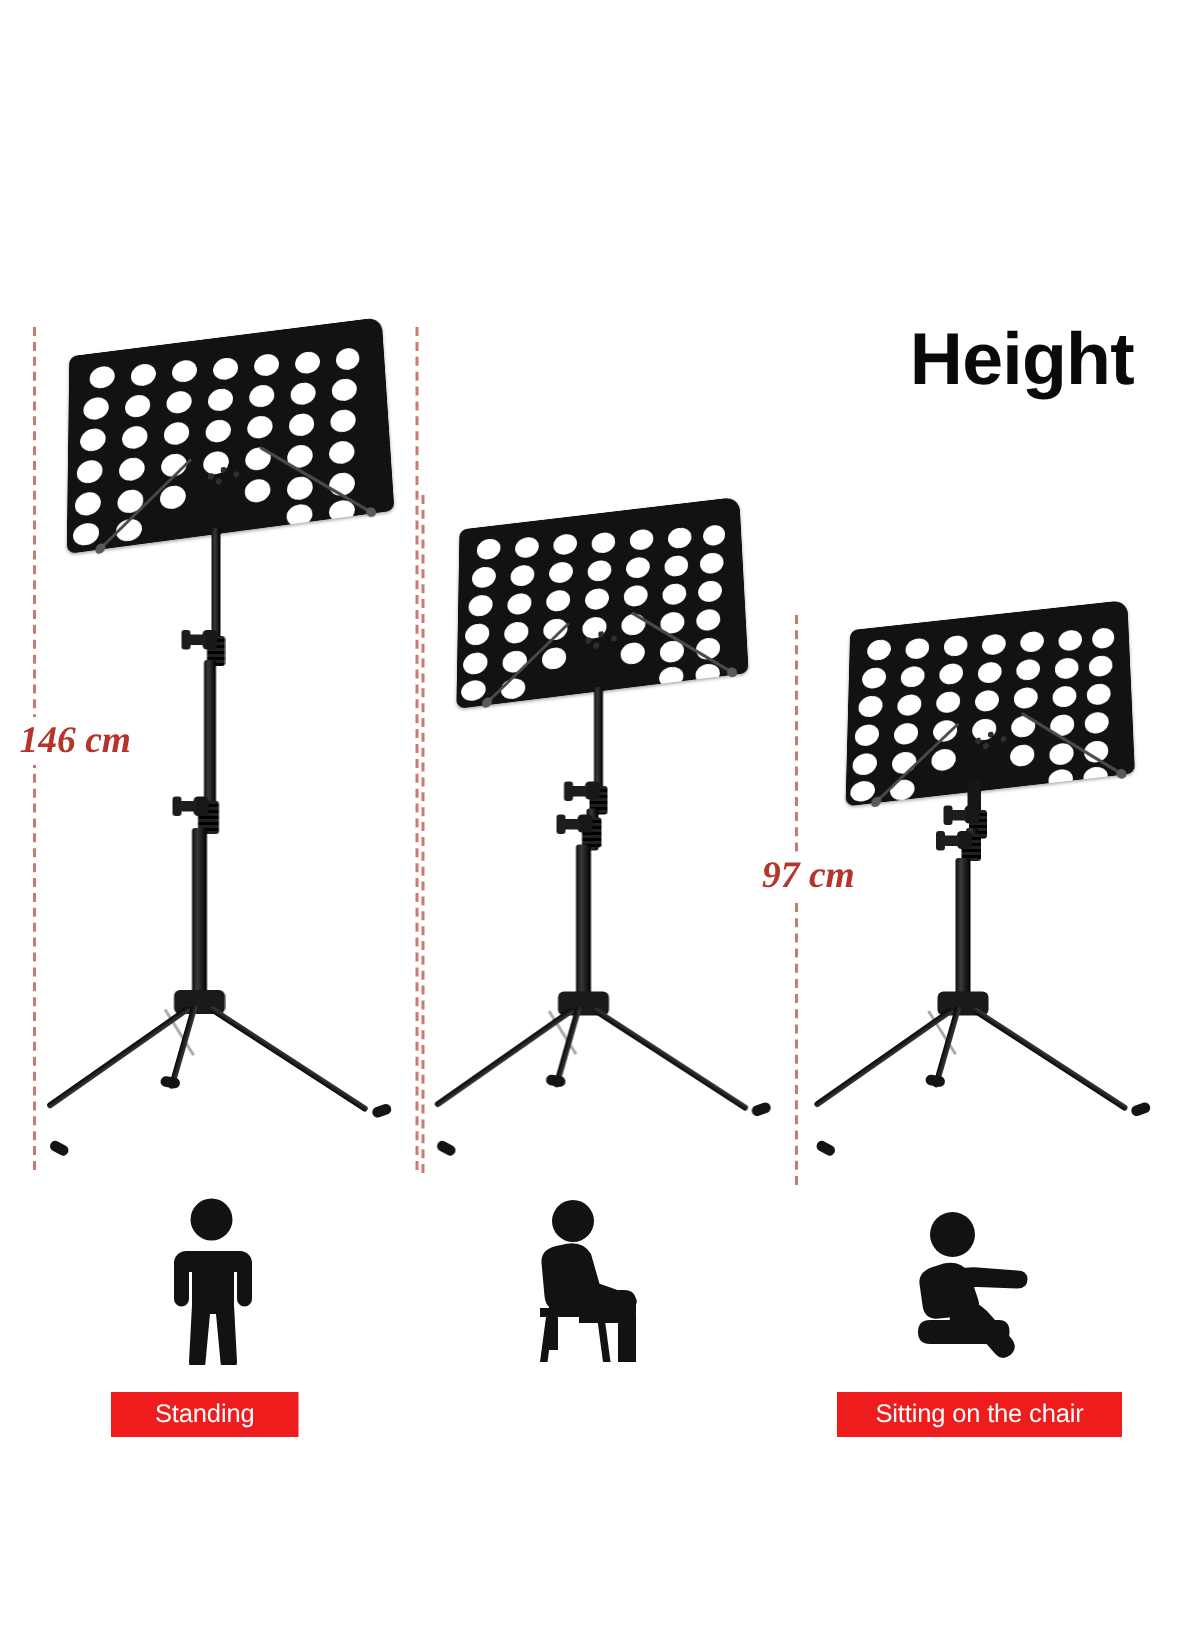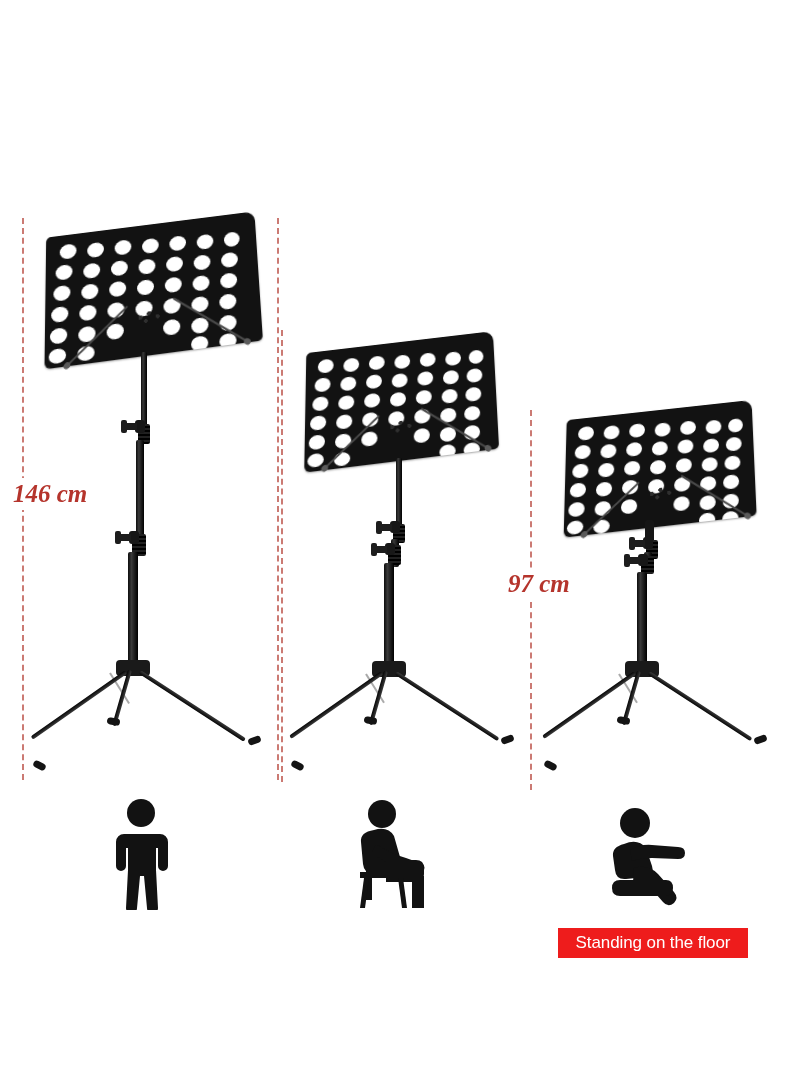--- a/index.html
+++ b/index.html
@@ -187,20 +187,21 @@
     padding:0 9px;
     box-sizing:border-box;
   }
 </style>
 </head>
 <body>
 
 <div id="canvas">
 
   <div class="headline">
+    <span>Height</span>
   </div>
 
   <div class="guide" style="left:22px;  top:218px; height:562px;"></div>
   <div class="guide" style="left:277px; top:218px; height:562px;"></div>
   <div class="guide" style="left:281px; top:330px; height:452px;"></div>
   <div class="guide" style="left:530px; top:410px; height:380px;"></div>
 
   <div class="dim d1">146 cm</div>
   <div class="dim d3">97 cm</div>
 
@@ -472,15 +473,16 @@
       <path d="M16 38 q14 -6 22 4 l6 18 q3 9 -6 11 l-20 2 q-10 1 -11 -9 l-2 -14 q-1 -9 11 -12 z" fill="#121212"></path>
 
       <path d="M22 44 q10 -6 22 -5 l26 2 q7 0 7 6 q0 6 -7 6 l-26 -1 q-12 0 -20 3 z" fill="#121212"></path>
 
       <path d="M26 62 q14 -4 24 6 l16 18 q5 6 0 11 q-6 5 -11 -1 l-14 -16 q-6 -6 -16 -4 z" fill="#121212"></path>
 
       <path d="M12 74 h46 q7 0 7 8 q0 8 -7 8 h-46 q-8 0 -8 -8 q0 -8 8 -8 z" fill="#121212"></path>
     </svg>
   </div>
 
-  <div class="badge" style="left:558px;top:928px;width:190px;">Standing on the floor</div>
+  <div class="badge" style="left:74px;top:928px;width:125px;">Standing</div>
+  <div class="badge" style="left:558px;top:928px;width:190px;">Sitting on the chair</div>
 
 </div>
 
 </body></html>

